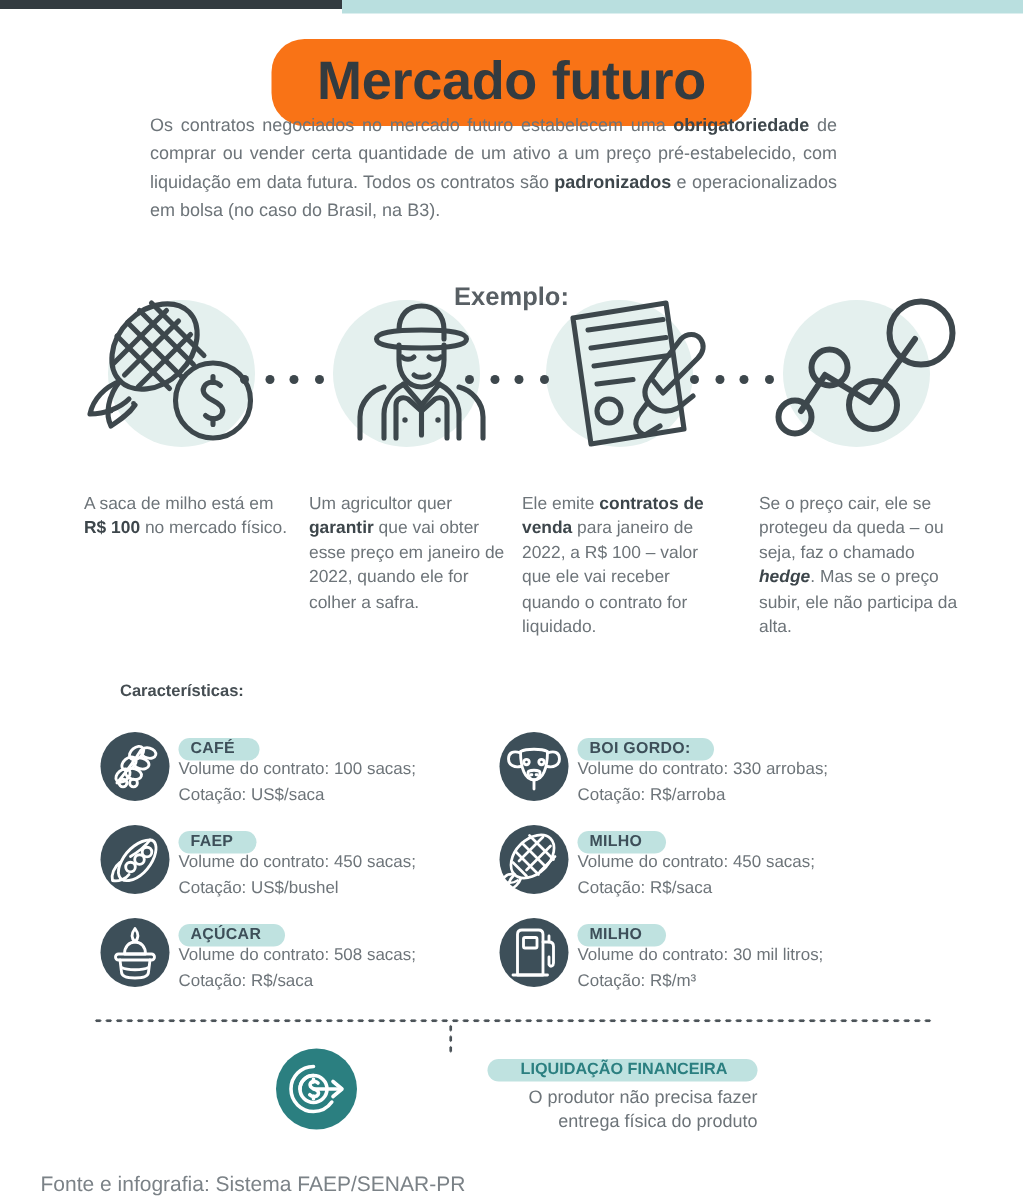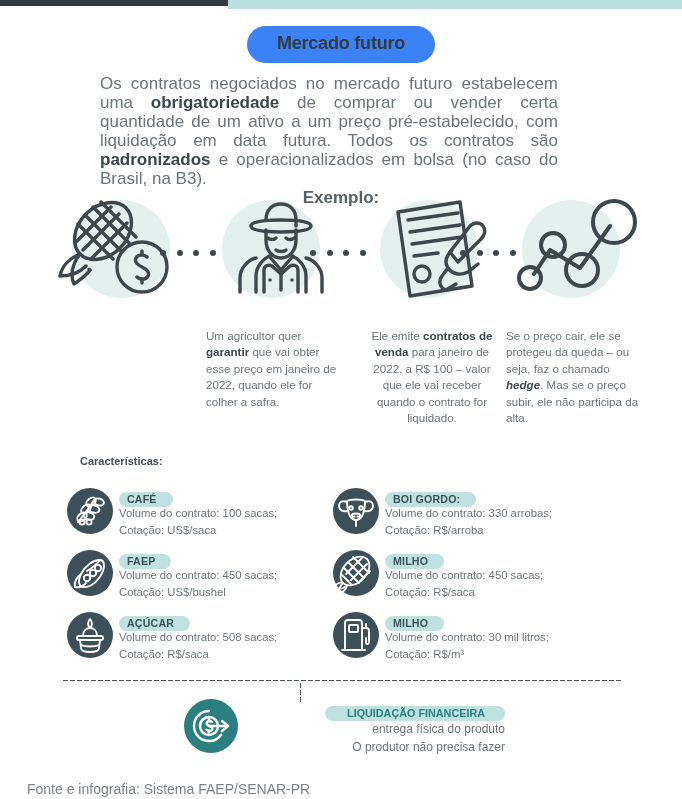--- a/index.html
+++ b/index.html
@@ -20,54 +20,54 @@
   }
   .topbar-teal {
     position: absolute; left: 228px; top: 0; width: 454px; height: 9px;
     background: #b9dfdf;
   }
 
   
   .title-wrap { position: absolute; top: 26px; left: 0; width: 682px; text-align: center; }
   .title-badge {
     display: inline-block;
-    background: #3b82f6;
+    background: #f97316;
     border-radius: 22px;
     padding: 7px 30px 9px 30px;
-    font-size: 18px;
+    font-size: 36px;
     font-weight: bold;
     color: #333b40;
     letter-spacing: -0.2px;
     text-align: center;
   }
 
   
   .intro {
     position: absolute;
     top: 74px; left: 100px; width: 458px;
-    font-size: 17px;
+    font-size: 12px;
     line-height: 19px;
     color: #6d7479;
     text-align: justify;
   }
   .intro b { color: #3d464b; font-weight: bold; }
 
   
   .exemplo-heading {
     position: absolute; top: 156px; left: 0; width: 682px;
     text-align: center;
     font-size: 17px; font-weight: bold; color: #585f64; margin-top: 32px;
   }
 
   
   .example-row { position: absolute; top: 190px; left: 0; width: 682px; height: 250px; }
   .ex-col { position: absolute; top: 0; width: 150px; }
   .ex-col.c0 { left: 56px; }
   .ex-col.c1 { left: 206px; }
-  .ex-col.c2 { left: 364px; text-align: center; }
+  .ex-col.c2 { left: 348px; }
   .ex-col.c3 { left: 506px; }
 
   .ex-icon-box { position: relative; width: 150px; height: 118px; }
   .ex-circle {
     position: absolute; left: 16px; top: 10px;
     width: 98px; height: 98px; border-radius: 50%;
     background: #e4f0ee;
   }
   .ex-svg { position: absolute; left: 0; top: 0; width: 150px; height: 118px; }
 
@@ -189,20 +189,21 @@
             <path d="M24 64 C16 74 14 86 18 94 C24 90 30 86 34 80"></path>
             <path d="M24 64 C14 68 6 76 4 86 C14 86 24 82 30 76"></path>
             <circle cx="33" cy="79" r="1.6" fill="#3d474c" stroke="none"></circle>
             <circle cx="18" cy="84" r="1.6" fill="#3d474c" stroke="none"></circle>
             <circle cx="86" cy="77" r="25"></circle>
             <path d="M91 67 C88 64 82 64 80 68 C78 72 82 75 86 77 C90 79 94 82 92 86 C90 90 84 90 81 87"></path>
             <path d="M86 61 L86 65 M86 89 L86 93"></path>
           </g>
         </svg>
       </div>
+      <div class="ex-text" id="ex-text-0">A saca de milho está em <b>R$ 100</b> no mercado físico.</div>
     </div>
 
     <div class="ex-col c1">
       <div class="ex-icon-box">
         <div class="ex-circle"></div>
         <svg class="ex-svg" viewBox="0 0 150 118">
           <g fill="none" stroke="#3d474c" stroke-width="3.4" stroke-linecap="round" stroke-linejoin="round">
             <path d="M60 30 C60 20 66 14 75 14 C84 14 90 20 90 30 L90 36"></path>
             <path d="M45 36 C45 32 55 30 75 30 C95 30 105 32 105 36 C105 40 95 42 75 42 C55 42 45 40 45 36 Z"></path>
             <path d="M60 40 L60 50 C60 60 66 68 75 68 C84 68 90 60 90 50 L90 40"></path>
@@ -416,20 +417,20 @@
           <path d="M26 21.5 L26 23.2 M26 32.8 L26 34.5"></path>
           <path d="M26 13 C17.7 13 11 19.7 11 28 C11 36.3 17.7 43 26 43 C31 43 35.5 40.5 38.2 36.7"></path>
           <path d="M17 28 C17 23 21 19 26 19"></path>
           <path d="M26 28 L44 28"></path>
           <path d="M39 23 L45 28 L39 33"></path>
         </g>
       </svg>
     </div>
     <div class="liq-body">
       <div><span class="liq-pill">LIQUIDAÇÃO FINANCEIRA</span></div>
+      <div class="liq-line">O produtor não precisa fazer</div>
       <div class="liq-line" style="margin-top:0">entrega física do produto</div>
-      <div class="liq-line">O produtor não precisa fazer</div>
     </div>
   </div>
 
   <div class="footer">Fonte e infografia: Sistema FAEP/SENAR-PR</div>
 
 </div>
 
 </body></html>

